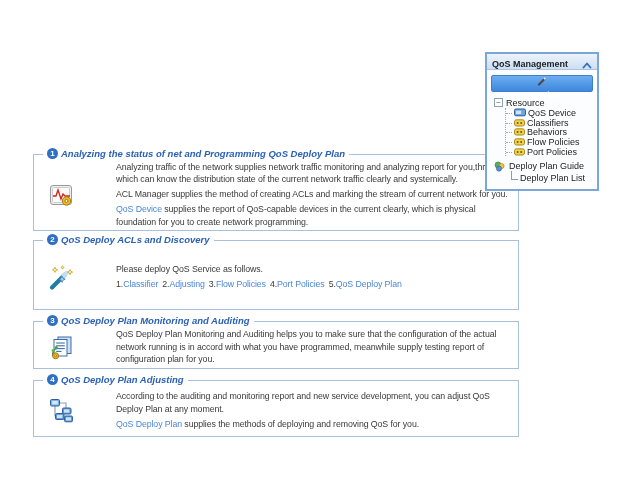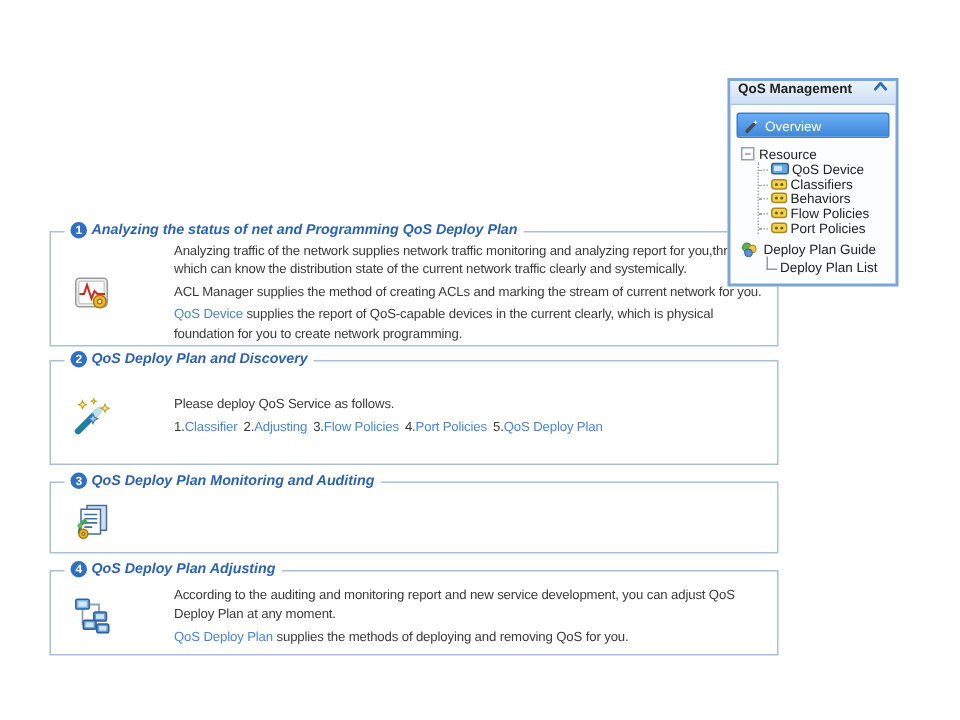--- a/index.html
+++ b/index.html
@@ -22,26 +22,26 @@
   .step{margin-right:4px;white-space:nowrap;}
   #panel-1{top:154px;height:77px;}
   #panel-2{top:240px;height:70px;}
   #panel-3{top:321px;height:48px;}
   #panel-4{top:380px;height:57px;}
 
   
   .sidebar{position:absolute;left:485px;top:52px;width:114px;height:139px;z-index:10;
            background:#fbfdff;border:2px solid #7ba6da;box-sizing:border-box;}
   .sb-header{height:15px;background:linear-gradient(#ecf3fb,#cddff3);border-bottom:1px solid #a9c4e6;
-             display:flex;align-items:flex-start;justify-content:space-between;padding:0 5px;
+             display:flex;align-items:flex-end;justify-content:space-between;padding:0 5px;
              font-size:9px;font-weight:bold;color:#222;}
   .sb-collapse{display:flex;align-items:center;cursor:pointer;}
   .sb-overview{margin:5px 4px 4px;height:15px;background:linear-gradient(#6caef0,#3e87dd);
                border:1px solid #3d7fce;border-radius:2px;color:#fff;font-size:9px;
-               display:flex;align-items:center;gap:4px;padding:0 4px;cursor:pointer;}
+               display:flex;align-items:center;gap:4px;padding:0 4px;cursor:pointer;flex-direction:column;}
   .tree{padding:1px 0 0 7px;font-size:9px;color:#222;}
   .tree-row{height:11px;display:flex;align-items:center;gap:3px;cursor:pointer;}
   .expander{width:9px;height:9px;border:1px solid #8fa3b8;background:#fff;box-sizing:border-box;
             display:flex;align-items:center;justify-content:center;font-size:8px;line-height:7px;color:#555;flex:none;}
   .tree-children{margin-left:11px;border-left:1px dotted #a8a8a8;}
   .tree-child{position:relative;padding-left:8px;height:9.7px;display:flex;align-items:center;gap:2px;cursor:pointer;}
   .tree-child::before{content:"";position:absolute;left:0;top:50%;width:6px;border-top:1px dotted #a8a8a8;}
   .sb-guide{margin-top:4px;height:12px;display:flex;align-items:center;gap:4px;cursor:pointer;}
   .sb-list{margin-left:17px;height:12px;display:flex;align-items:center;gap:2px;cursor:pointer;}
   .l-connector{width:6px;height:8px;border-left:1px solid #9a9a9a;border-bottom:1px solid #9a9a9a;
@@ -73,21 +73,21 @@
         <p>Analyzing traffic of the network supplies network traffic monitoring and analyzing report for you,through which can know the distribution state of the current network traffic clearly and systemically.</p>
         <p>ACL Manager supplies the method of creating ACLs and marking the stream of current network for you.</p>
         <p><a class="link">QoS Device</a><span> supplies the report of QoS-capable devices in the current clearly, which is physical foundation for you to create network programming.</span></p>
       </div>
     </div>
   </section>
 
   <section class="panel" id="panel-2">
     <div class="panel-title">
       <span class="num-badge">2</span>
-      <span class="title-text">QoS Deploy Plan and Discovery</span>
+      <span class="title-text">QoS Deploy ACLs and Discovery</span>
     </div>
     <div class="panel-body">
       <span class="panel-icon icon">
         <svg width="27" height="27" viewBox="0 0 27 27">
           <line x1="4" y1="23.5" x2="17" y2="10.5" stroke="#1f7f9f" stroke-width="4.2" stroke-linecap="round"></line>
           <line x1="15.5" y1="12" x2="18.5" y2="9" stroke="#bfe2ec" stroke-width="4.2" stroke-linecap="round"></line>
           <path d="M7 3.2 L7.8 5 L9.6 5.8 L7.8 6.6 L7 8.4 L6.2 6.6 L4.4 5.8 L6.2 5 Z" fill="#fdf2c0" stroke="#caa21a" stroke-width="0.8"></path>
           <path d="M14.5 1.8 L15 3 L16.2 3.5 L15 4 L14.5 5.2 L14 4 L12.8 3.5 L14 3 Z" fill="#fdf2c0" stroke="#caa21a" stroke-width="0.7"></path>
           <path d="M22 5.5 L22.8 7.3 L24.6 8.1 L22.8 8.9 L22 10.7 L21.2 8.9 L19.4 8.1 L21.2 7.3 Z" fill="#fdf2c0" stroke="#caa21a" stroke-width="0.8"></path>
           <path d="M14 12 L15 14.2 L17.2 15.2 L15 16.2 L14 18.4 L13 16.2 L10.8 15.2 L13 14.2 Z" fill="#a8cdf0" stroke="#4477bb" stroke-width="0.8"></path>
@@ -114,20 +114,23 @@
           <line x1="7.2" y1="10.8" x2="15.8" y2="10.8" stroke="#3f6da8" stroke-width="1.1"></line>
           <line x1="7.2" y1="13.6" x2="15.8" y2="13.6" stroke="#3f6da8" stroke-width="1.1"></line>
           <line x1="7.2" y1="16.4" x2="12.5" y2="16.4" stroke="#3f6da8" stroke-width="1.1"></line>
           <path d="M3.5 21 c0 -4 1.5 -6.5 3.5 -7.5" fill="none" stroke="#2e7d2e" stroke-width="1.3"></path>
           <circle cx="7.3" cy="12.8" r="1.7" fill="#49a549"></circle>
           <circle cx="4.2" cy="15.5" r="1.6" fill="#5cb85c"></circle>
           <circle cx="6.6" cy="20.8" r="3" fill="#f0b62a" stroke="#a5790e"></circle>
           <circle cx="6.6" cy="20.8" r="1" fill="#fff7e0" stroke="#a5790e"></circle>
         </svg>
       </span>
+      <div class="panel-text">
+        <p>QoS Deploy Plan Monitoring and Auditing helps you to make sure that the configuration of the actual network running is in accord with what you have programmed, meanwhile supply testing report of configuration plan for you.</p>
+      </div>
     </div>
   </section>
 
   <section class="panel" id="panel-4">
     <div class="panel-title">
       <span class="num-badge">4</span>
       <span class="title-text">QoS Deploy Plan Adjusting</span>
     </div>
     <div class="panel-body">
       <span class="panel-icon icon">

